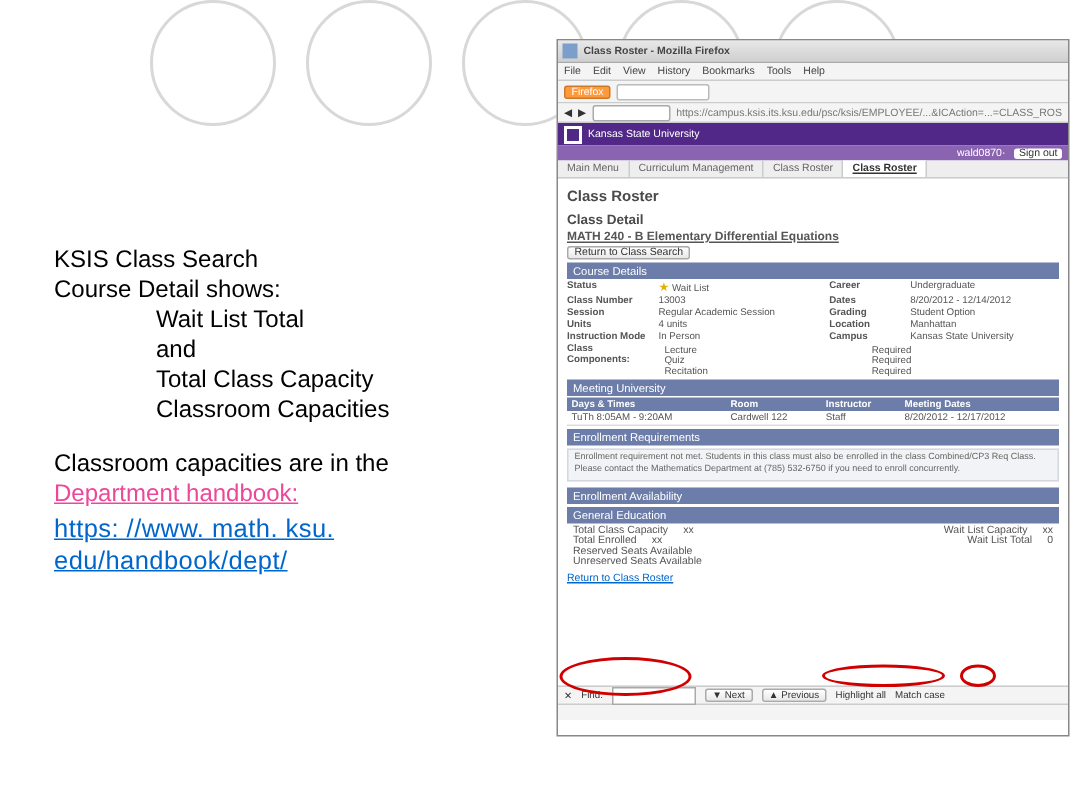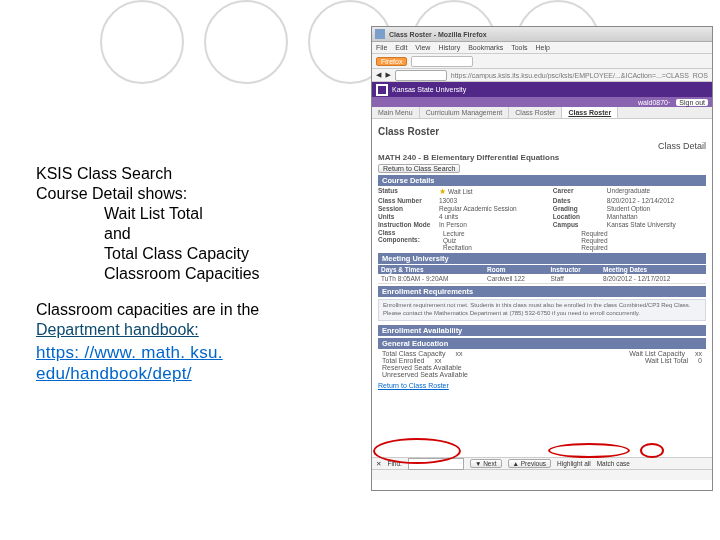--- a/index.html
+++ b/index.html
@@ -33,21 +33,21 @@
     color: #000;
     line-height: 1.25;
   }
   .left-content .indent {
     margin-left: 68px;
   }
   .left-content .spacer {
     height: 16px;
   }
   .left-content a.handbook {
-    color: #0c4a6e;
+    color: #ec4899;
     text-decoration: underline;
   }
   .left-content a.url {
     display: block;
     font-size: 17px;
     color: #0066cc;
     text-decoration: underline;
     margin-top: 2px;
     letter-spacing: 0.3px;
   }
@@ -178,35 +178,35 @@
     padding: 3px 6px;
   }
   .h1 {
     font-size: 10px;
     font-weight: bold;
     color: #4a4a4a;
     margin: 4px 0;
   }
   .h2 {
     font-size: 9px;
-    font-weight: normal;
+    font-weight: bold;
     color: #4a4a4a;
     margin: 2px 0;
-    text-align: right;
   }
   .course {
     font-size: 8px;
     font-weight: bold;
     color: #555;
     margin: 2px 0;
+    text-decoration: underline;
   }
   .section-hdr {
     background: #6b7da8;
     color: #fff;
-    font-weight: bold;
+    font-weight: normal;
     padding: 1px 4px;
     font-size: 7.5px;
     margin: 2px 0 1px 0;
   }
   .details {
     display: grid;
     grid-template-columns: 55px auto 48px auto;
     gap: 1px 6px;
     font-size: 6.5px;
     color: #555;

